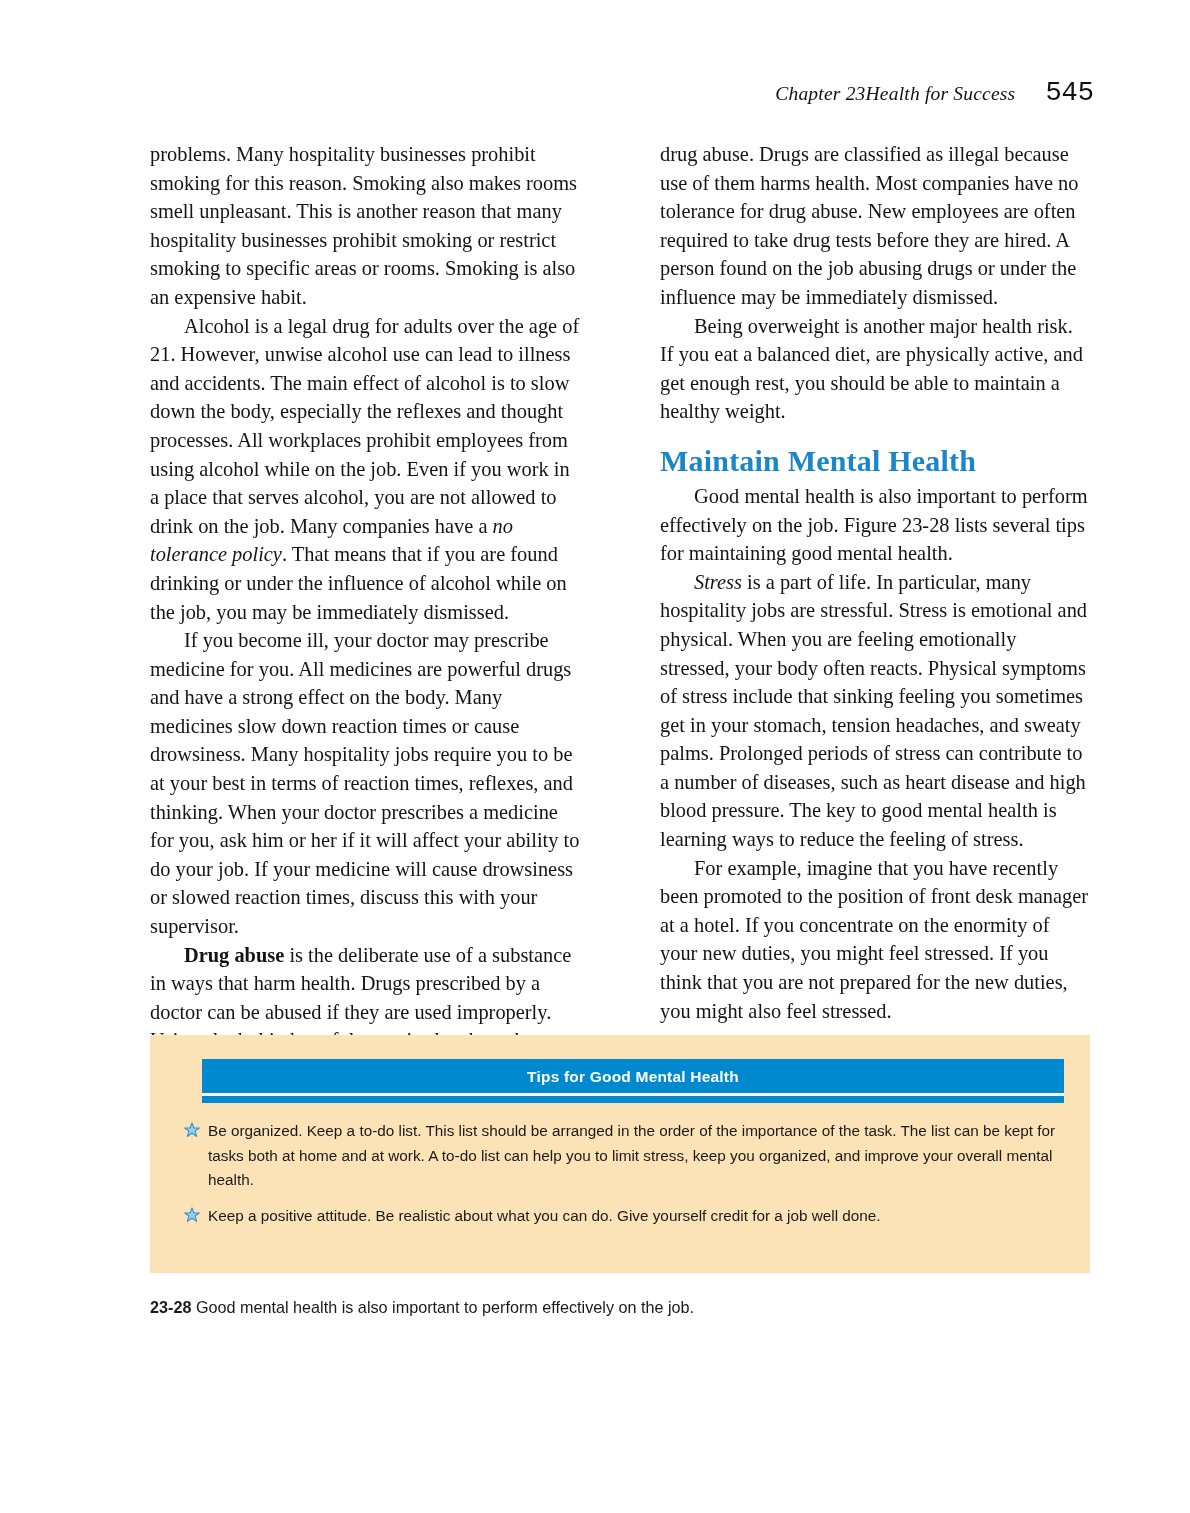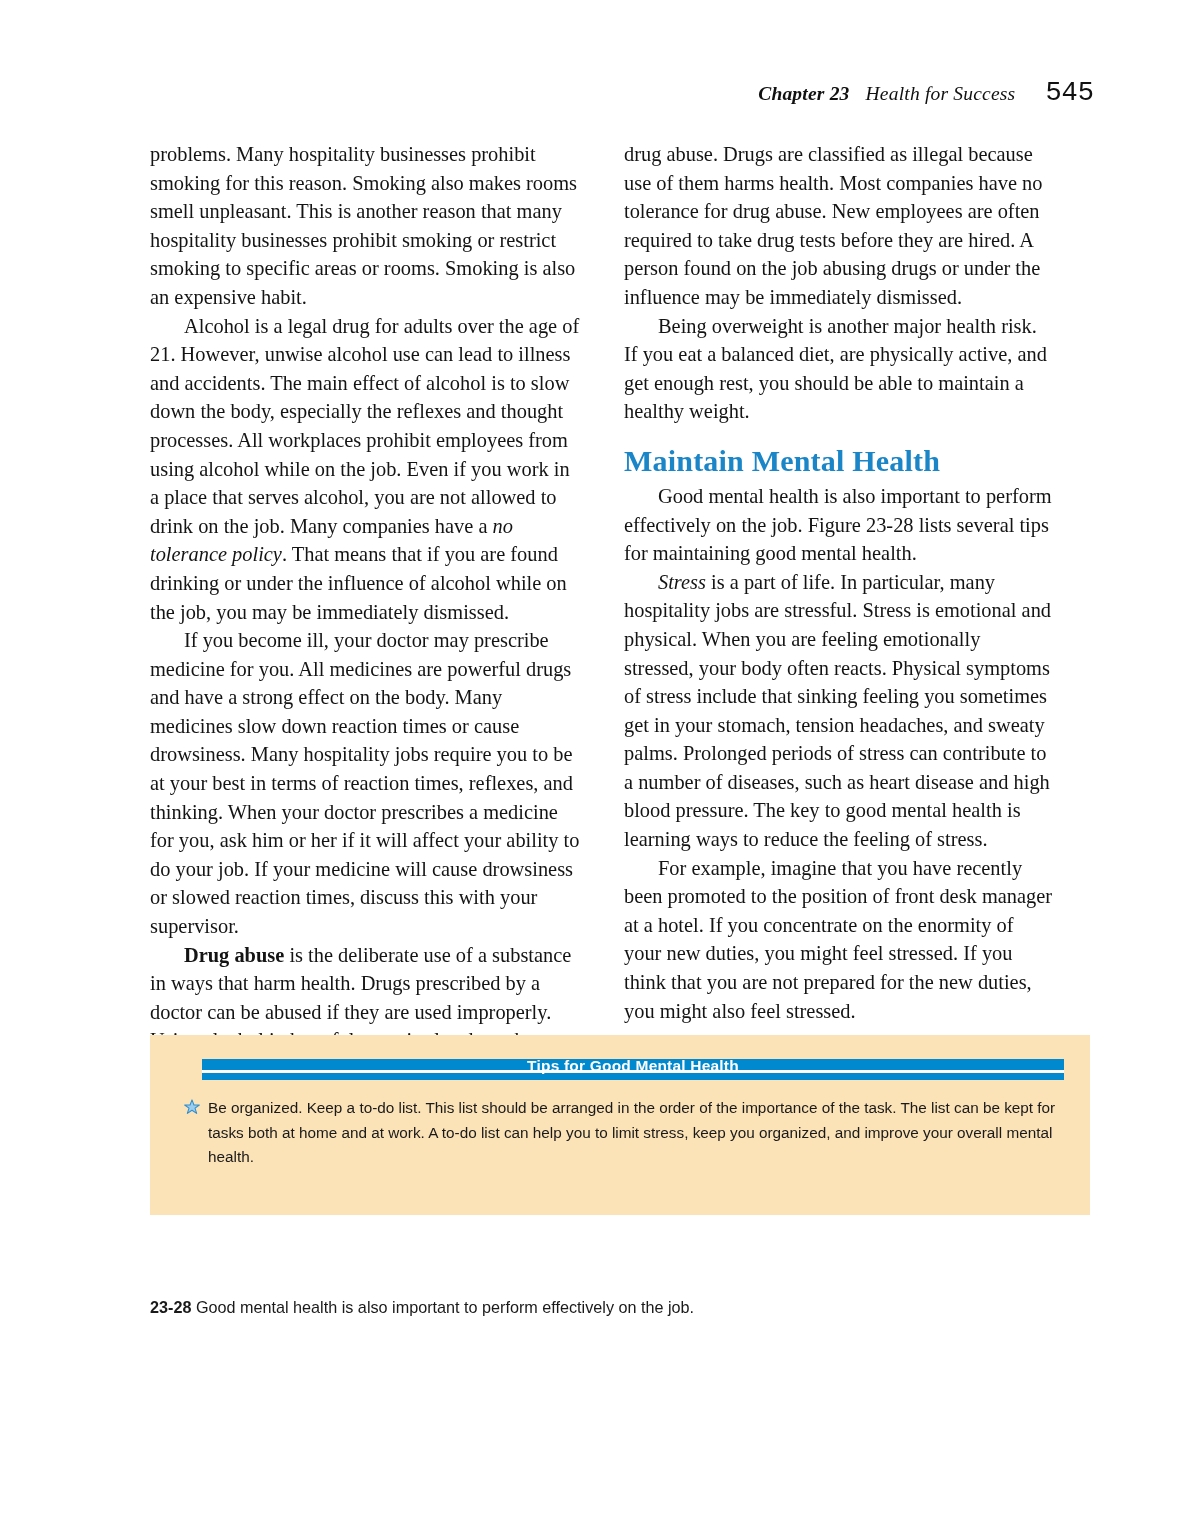--- a/index.html
+++ b/index.html
@@ -26,36 +26,36 @@
     gap: 30px;
   }
   .rh-text {
     font-family: "Liberation Serif", serif;
     font-style: italic;
     font-size: 19.5px;
     letter-spacing: 0.2px;
     color: #111;
     white-space: nowrap;
   }
-  .rh-chapter { margin-right: 16px; font-weight: bold; }
+  .rh-chapter { margin-right: 0; }
   .rh-page {
     font-family: Liberation Mono, monospace;
     font-size: 27px;
     font-weight: 400;
     color: #111;
   }
 
   
   .columns {
     position: absolute;
     top: 140px;
     left: 150px;
     width: 940px;
     display: flex;
-    gap: 44px;
+    gap: 80px;
   }
   .column { width: 430px; }
 
   .column p {
     margin: 0;
     font-family: "Liberation Serif", serif;
     font-size: 20.4px;
     line-height: 28.6px;
     text-align: left;
     color: #141414;
@@ -80,21 +80,21 @@
     left: 150px;
     top: 1035px;
     width: 940px;
     background: #fbe2b7;
     box-sizing: border-box;
     padding: 24px 26px 34px 26px;
   }
   .fig-titlebar {
     margin: 0 0 0 26px;
     background: #0089cf;
-    height: 21px;
+    height: 44px;
     position: relative;
     display: flex;
     align-items: center;
     justify-content: center;
   }
   .fig-title {
     font-family: "Liberation Sans", sans-serif;
     font-weight: bold;
     font-size: 15.5px;
     color: #ffffff;
@@ -190,19 +190,27 @@
 
   <ul class="fig-list">
     <li>
       <span class="star-icon">
         <svg width="18" height="18" viewBox="0 0 24 24" aria-hidden="true">
           <path d="M12 2.5 L14.6 9.3 L21.8 9.3 L16.0 13.6 L18.2 20.5 L12 16.3 L5.8 20.5 L8.0 13.6 L2.2 9.3 L9.4 9.3 Z" fill="#9ccdec" stroke="#2f8fd0" stroke-width="1.4" stroke-linejoin="round"></path>
         </svg>
       </span>
       <span class="li-text">Be organized. Keep a to-do list. This list should be arranged in the order of the importance of the task. The list can be kept for tasks both at home and at work. A to-do list can help you to limit stress, keep you organized, and improve your overall mental health.</span>
     </li>
+    <li>
+      <span class="star-icon">
+        <svg width="18" height="18" viewBox="0 0 24 24" aria-hidden="true">
+          <path d="M12 2.5 L14.6 9.3 L21.8 9.3 L16.0 13.6 L18.2 20.5 L12 16.3 L5.8 20.5 L8.0 13.6 L2.2 9.3 L9.4 9.3 Z" fill="#9ccdec" stroke="#2f8fd0" stroke-width="1.4" stroke-linejoin="round"></path>
+        </svg>
+      </span>
+      <span class="li-text">Keep a positive attitude. Be realistic about what you can do. Give yourself credit for a job well done.</span>
+    </li>
   </ul>
 
 </div>
 
 <div class="fig-caption">
   <span class="num">23-28</span><span> Good mental health is also important to perform effectively on the job.</span>
 </div>
 
 </body></html>

